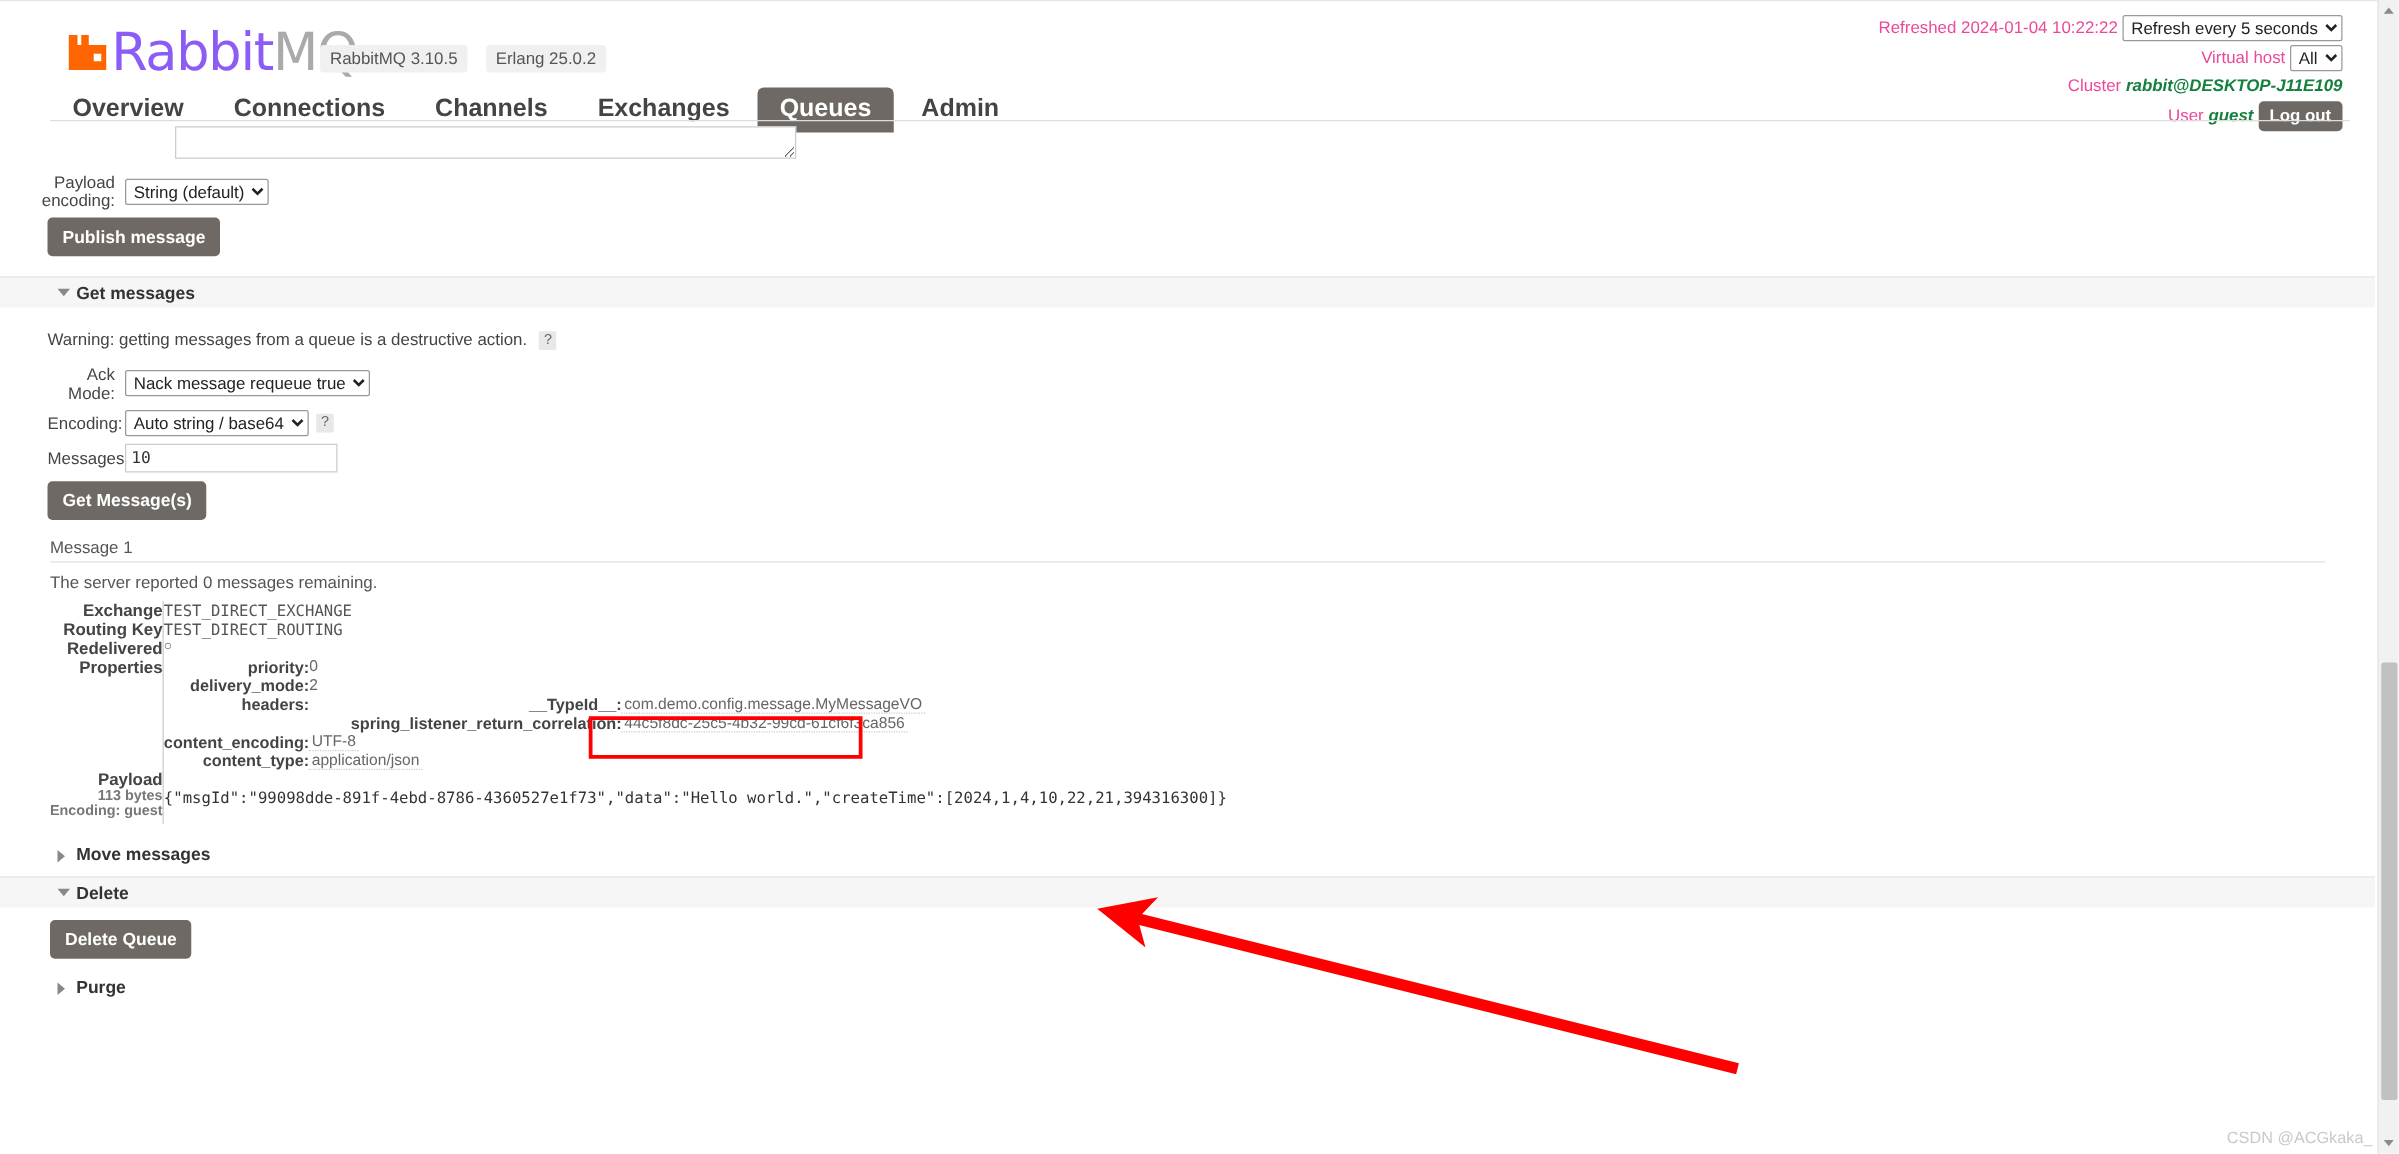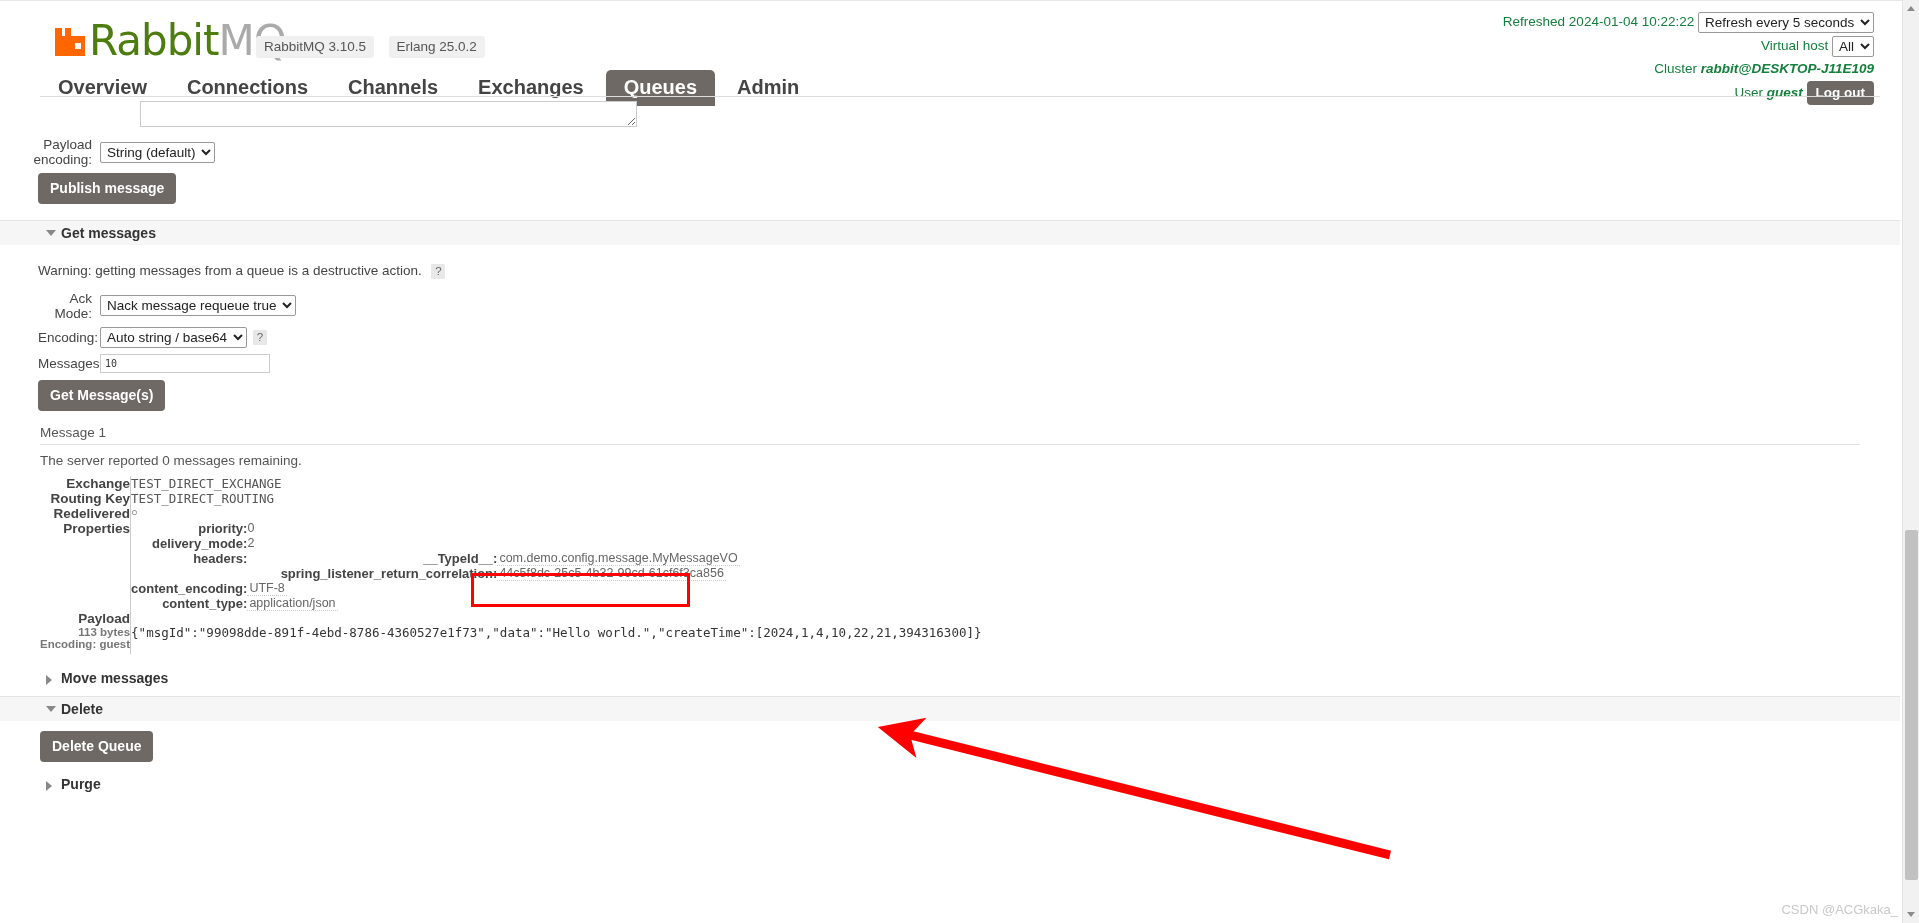--- a/index.html
+++ b/index.html
@@ -22,38 +22,38 @@
   }
   #logo-wrap {
     position: absolute; left: 53px; top: 20px;
     display: flex; align-items: flex-end;
   }
   #logo-mark { margin-right: 2px; }
   #logo-text {
     font-size: 42px; line-height: 42px; letter-spacing: -1px;
     font-family: "DejaVu Sans", sans-serif; font-weight: 400;
   }
-  #logo-text .rabbit { color: #4d7c0f; }
+  #logo-text .rabbit { color: #8b5cf6; }
   #logo-text .mq { color: #aaa; }
   #logo-tm { font-size: 11px; color: #bbb; margin-left: 2px; padding-bottom: 5px; }
   .ver-badge {
     display: inline-block;
     background: #f0f0f0; color: #555;
     font-size: 13.5px; padding: 3px 8px 4px 8px;
     border-radius: 3px; margin-left: 10px; white-space: nowrap;
   }
   #versions { position: absolute; left: 246px; top: 36px; }
 
   
   #status-block {
     position: absolute; right: 26px; top: 12px;
     text-align: right; font-size: 13.5px; color: #555;
   }
   #status-block .line { margin-bottom: 3px; white-space: nowrap; line-height: 18px; }
-  #status-block .line span.lbl { color: #15803d; padding-left: 34px; }
+  #status-block .line span.lbl { color: #ec4899; padding-left: 34px; }
   #status-block b { color: #15803d; font-weight: bold; font-style: italic; }
   select.ui-select {
     font-family: "Liberation Sans", sans-serif;
     font-size: 13.5px; color: #222;
     border: 1px solid #999; background: #fff;
     padding: 1px 2px; border-radius: 2px;
     vertical-align: middle;
   }
   .btn {
     display: inline-block;
@@ -113,21 +113,21 @@
     font-size: 13.5px; color: #444;
   }
   .help-q {
     display: inline-block; background: #e8e8e8; color: #666;
     font-size: 11.5px; width: 14px; height: 15px; line-height: 15px;
     text-align: center; margin-left: 6px; cursor: pointer;
     border-radius: 1px; vertical-align: middle;
   }
   input.ui-text {
     font-family: "DejaVu Sans Mono", monospace;
-    font-size: 10px; color: #333;
+    font-size: 13px; color: #333;
     border: 1px solid #ccc; background: #fff;
     padding: 3px 4px; width: 170px;
   }
   textarea.ui-textarea {
     border: 1px solid #ccc; background: #fff;
     width: 497px; height: 26px; resize: both;
     font-family: "DejaVu Sans Mono", monospace; font-size: 12px;
   }
   .warn-text { font-size: 13.5px; color: #444; }
 

